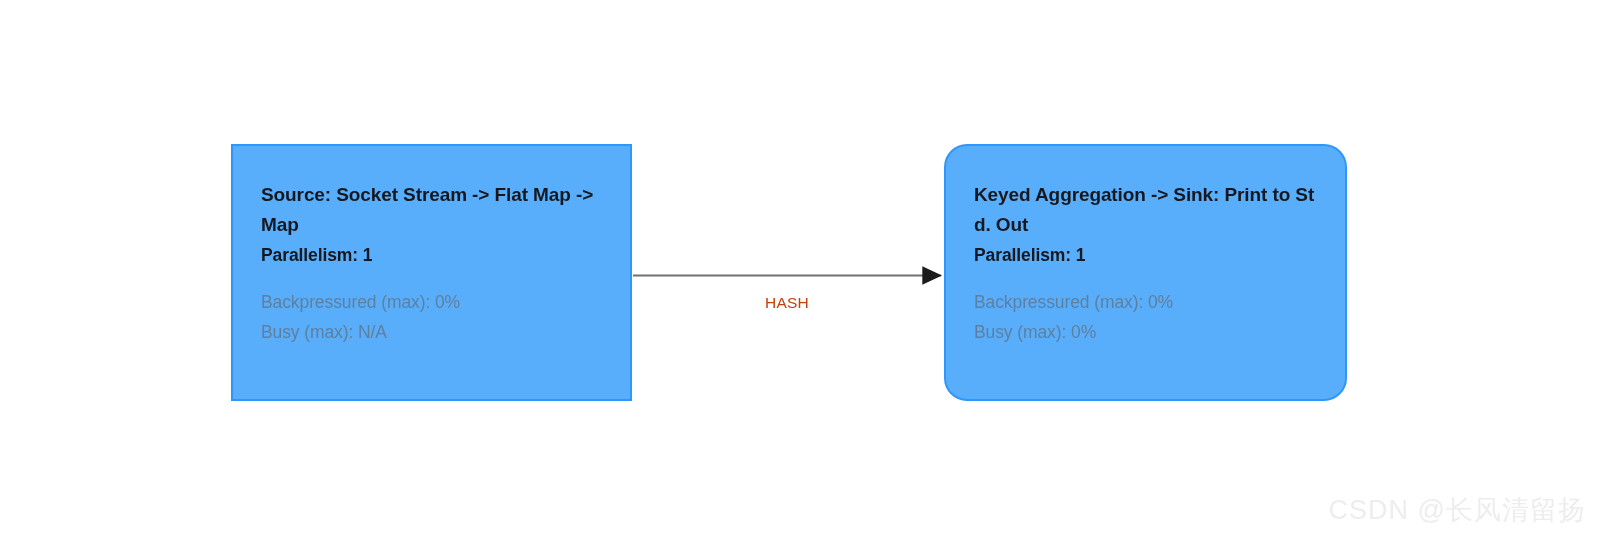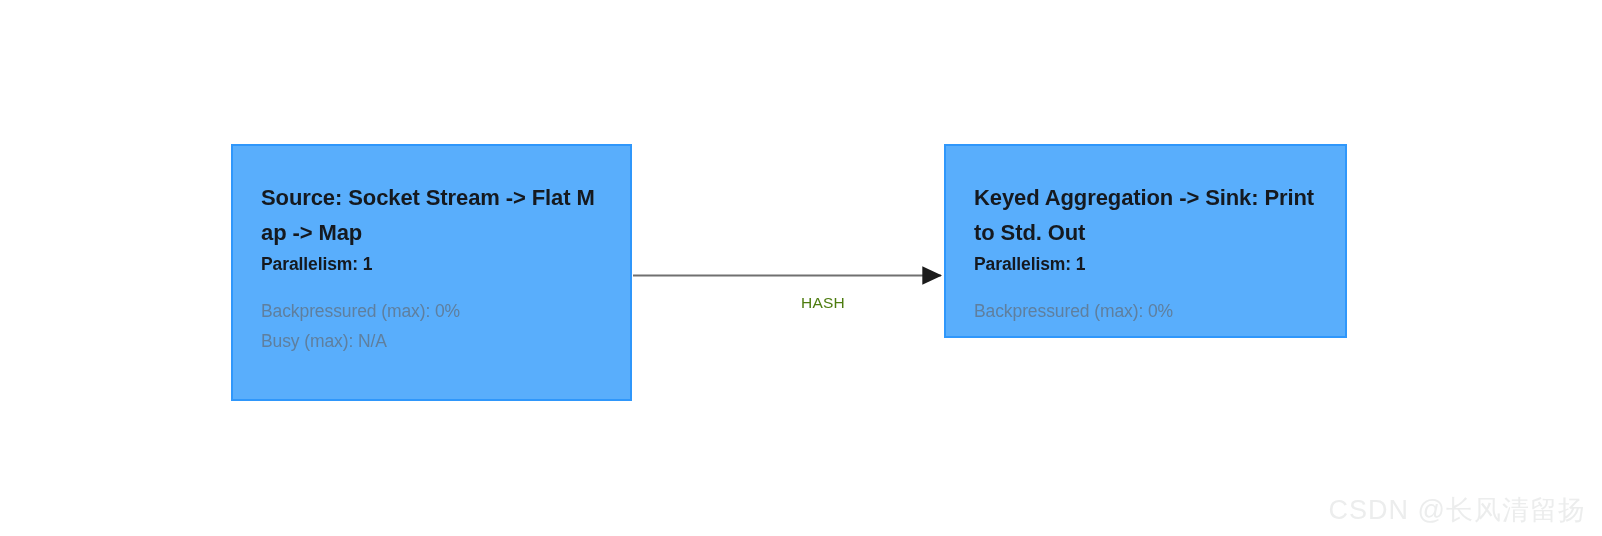--- a/index.html
+++ b/index.html
@@ -25,21 +25,21 @@
     position: absolute;
     box-sizing: border-box;
     background: #59aefc;
     border: 2px solid #2f97fb;
     padding: 0;
   }
   .node-inner {
     padding: 34px 28px 0 28px;
   }
   .node-title {
-    font-size: 22px;
+    font-size: 19px;
     font-weight: bold;
     line-height: 1.6;
     color: #15191f;
     text-align: left;
     letter-spacing: -0.1px;
     word-break: break-all;
     overflow-wrap: anywhere;
   }
   .node-parallelism {
     font-size: 17.5px;
@@ -54,39 +54,39 @@
   }
   .node-metric {
     font-size: 17.5px;
     line-height: 1.72;
     color: #5f7f9e;
     letter-spacing: -0.1px;
     white-space: nowrap;
   }
 
   #node-source  { left: 231px; top: 144px; width: 401px; height: 257px; }
-  #node-sink    { left: 944px; top: 144px; width: 403px; height: 194px; }
+  #node-sink    { left: 944px; top: 144px; width: 403px; height: 257px; border-radius: 23px; }
 
   
   #edge-layer {
     position: absolute;
     left: 0; top: 0;
     width: 1602px;
     height: 536px;
     pointer-events: none;
   }
   .edge-label {
     position: absolute;
-    left: 758px;
+    left: 722px;
     top: 294px;
     width: 130px;
     text-align: center;
     font-size: 15.5px;
     line-height: 1.2;
-    color: #4d7c0f;
+    color: #c2410c;
     letter-spacing: 0.2px;
   }
 
   
   #watermark {
     position: absolute;
     right: 16px;
     bottom: 10px;
     font-size: 27px;
     line-height: 1.2;
@@ -122,19 +122,20 @@
       </div>
     </div>
   </div>
 
   <div class="node" id="node-sink">
     <div class="node-inner">
       <div class="node-title">Keyed Aggregation -&gt; Sink: Print to Std. Out</div>
       <div class="node-parallelism">Parallelism: 1</div>
       <div class="node-metrics">
         <div class="node-metric">Backpressured (max): 0%</div>
+        <div class="node-metric">Busy (max): 0%</div>
       </div>
     </div>
   </div>
 
   <div id="watermark">CSDN @长风清留扬</div>
 
 </div>
 
 </body></html>

